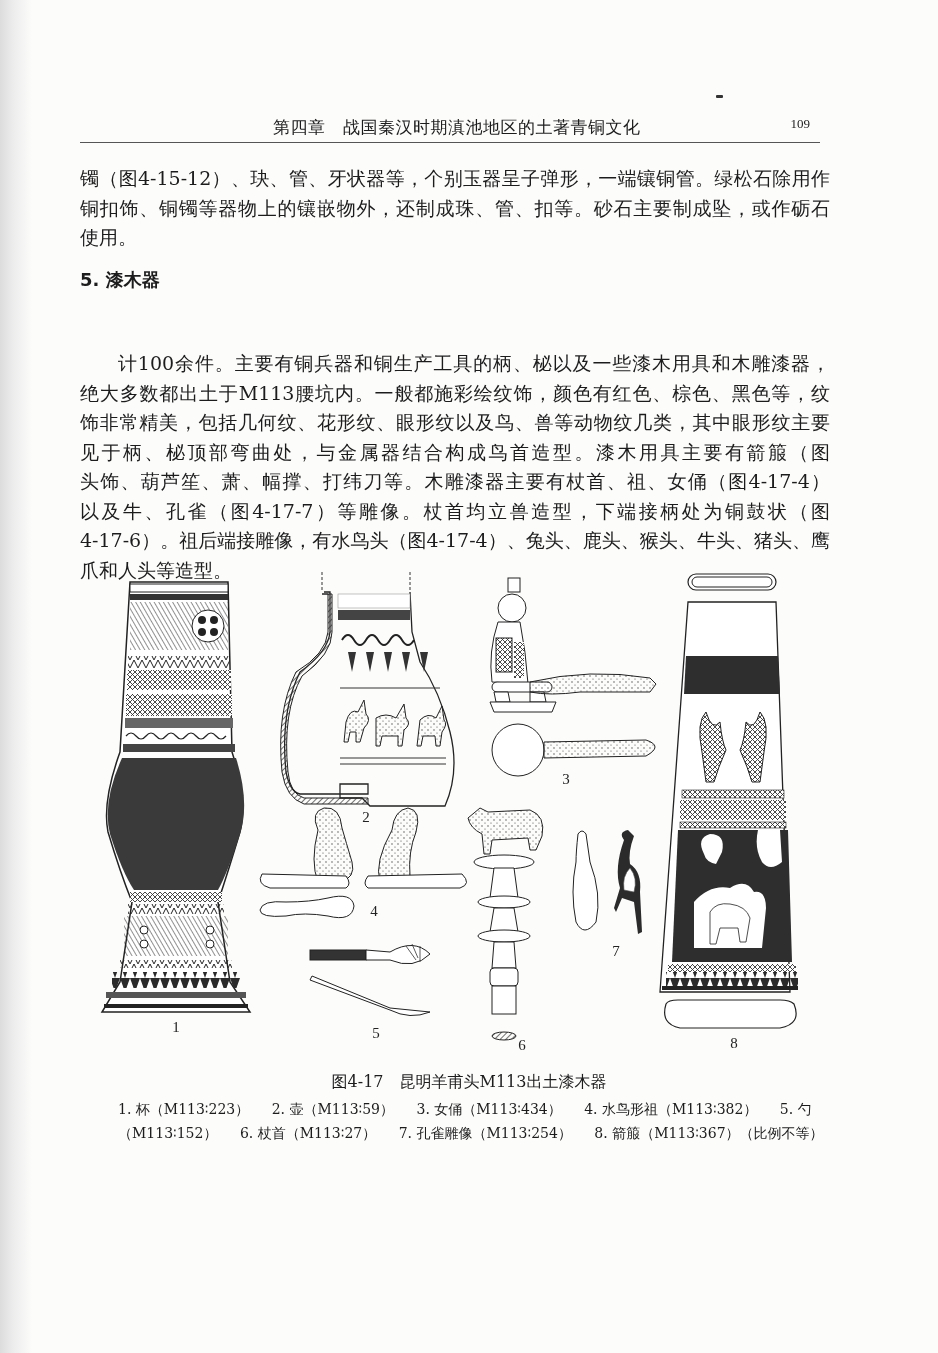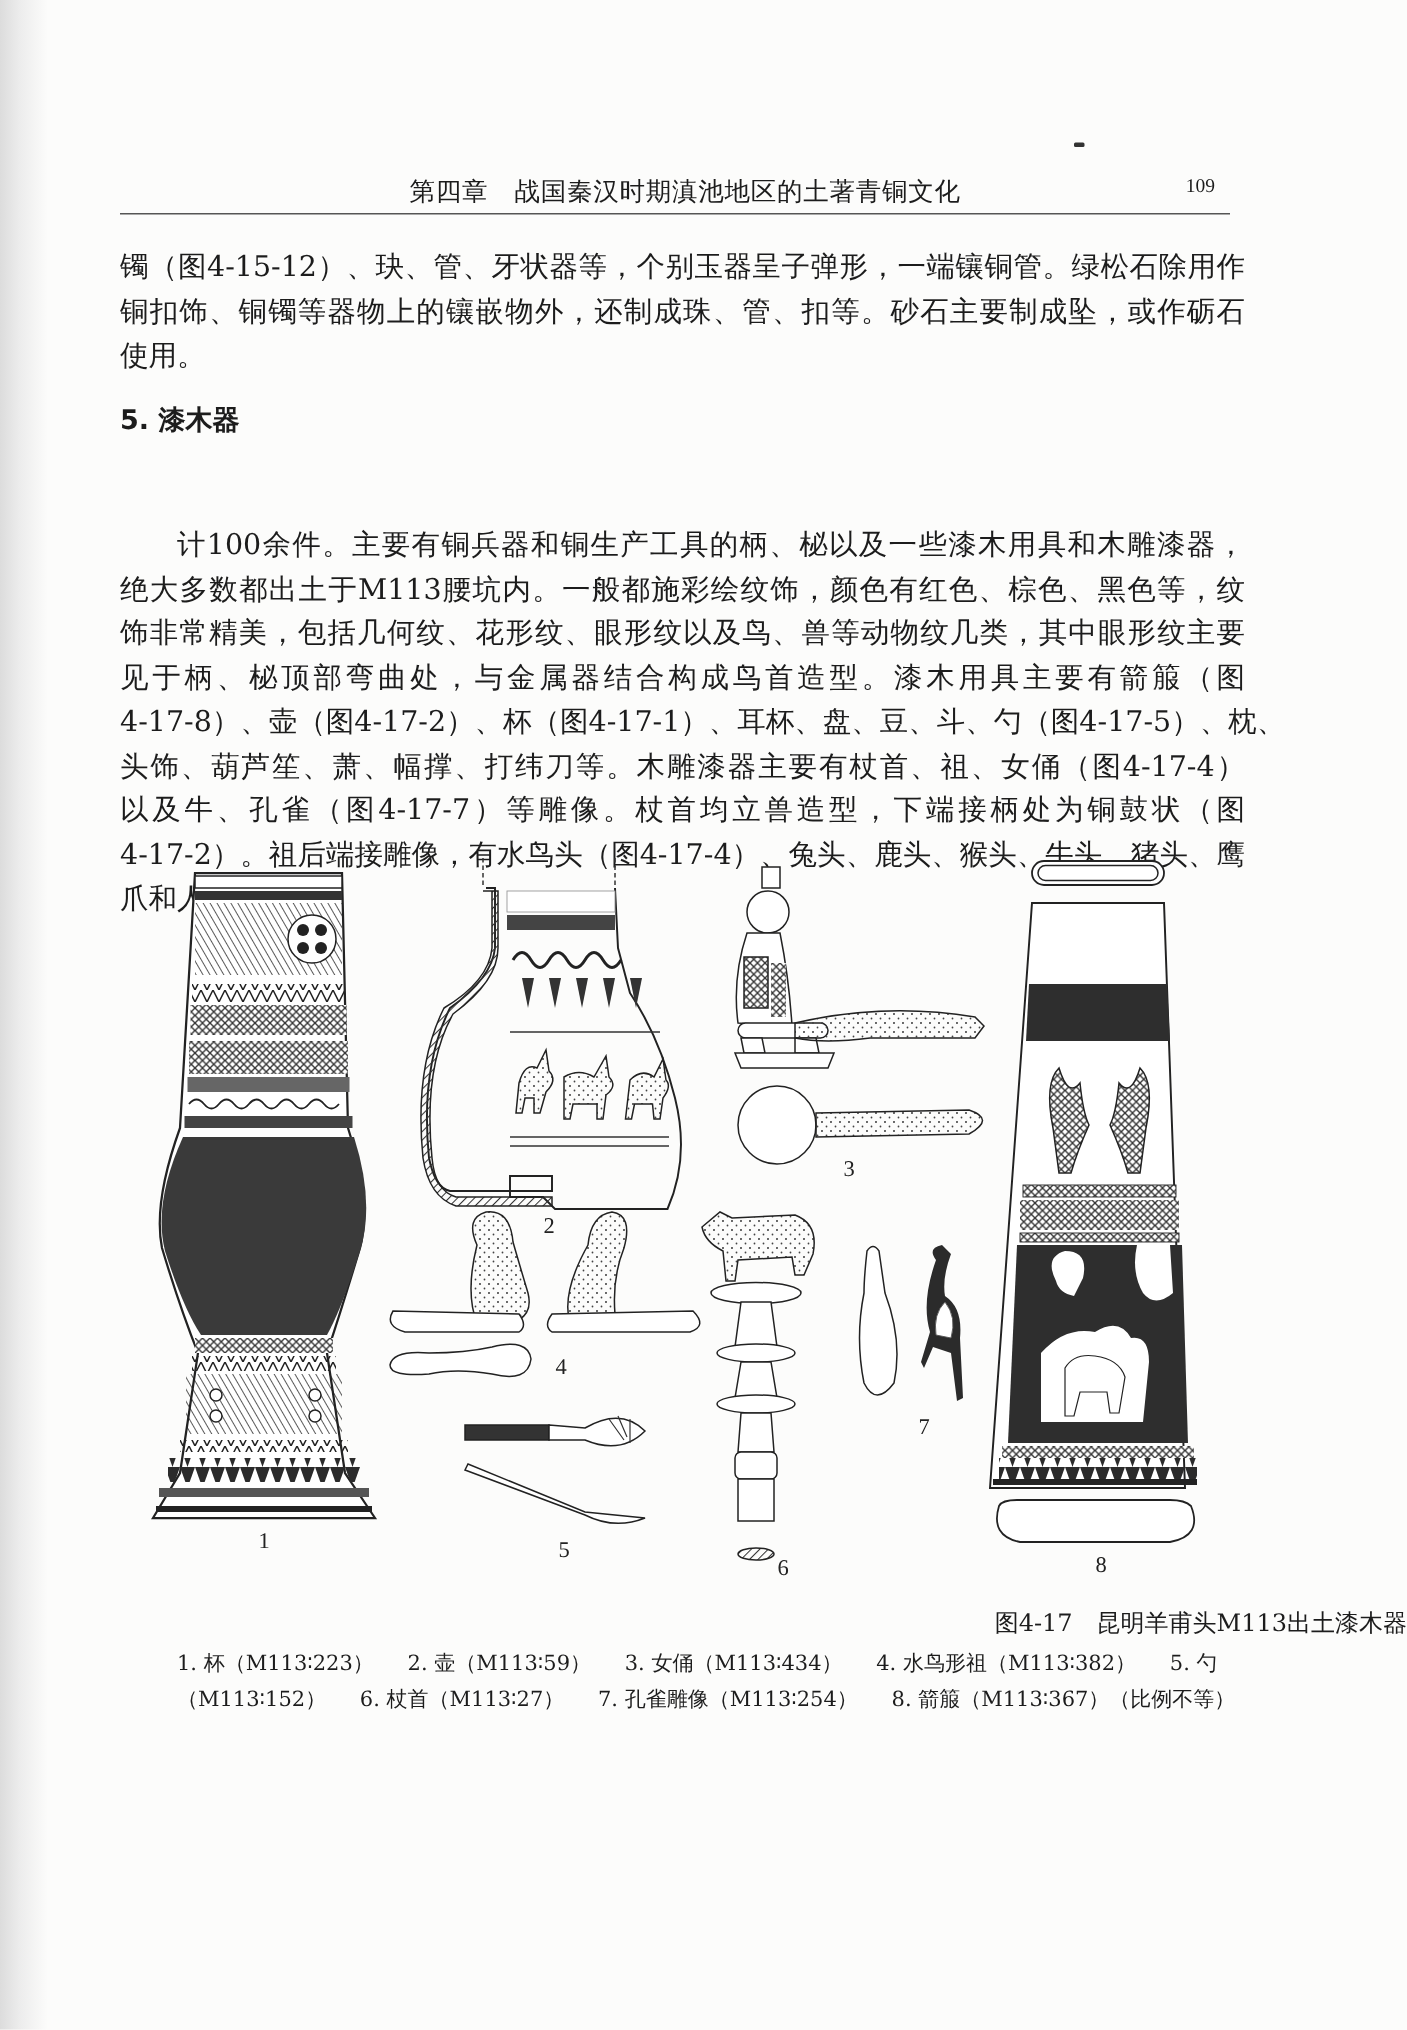--- a/index.html
+++ b/index.html
@@ -21,21 +21,21 @@
   .para .ln { display:block; white-space:nowrap; text-align-last:justify; text-align:justify; }
   .para .ln.last { text-align-last:left; }
   .p1 { top:164px; }
   .sect-title { position:absolute; left:80px; top:268px; font-size:18px; font-weight:bold; font-family:"DejaVu Sans","Liberation Sans",sans-serif; }
   .p2 { top:313px; }
   .p2 .ln.first { padding-left:38px;margin-top:36px; }
 
   .figure { position:absolute; left:90px; top:572px; width:760px; height:490px; }
   .fig-num { position:absolute; font-size:15px; font-family:"Liberation Serif",serif; }
 
-  .caption-title { position:absolute; left:0; width:938px; top:1072px; text-align:right; font-size:16px; }
+  .caption-title { position:absolute; left:0; width:938px; top:1072px; text-align:center; font-size:16px; }
   .caption-items { position:absolute; left:118px; width:700px; top:1097px; font-size:14px; line-height:24px; }
   .caption-items .ln { display:block; white-space:nowrap; }
   .caption-items .ci { margin-right:18px; }
 </style>
 </head>
 <body>
 
 <div class="gutter"></div>
 <div class="speck"></div>
 
@@ -51,24 +51,23 @@
   <span class="ln last">使用。</span>
 </div>
 
 <div class="sect-title">5. 漆木器</div>
 
 <div class="para p2">
   <span class="ln first">计100余件。主要有铜兵器和铜生产工具的柄、柲以及一些漆木用具和木雕漆器，</span>
   <span class="ln">绝大多数都出土于M113腰坑内。一般都施彩绘纹饰，颜色有红色、棕色、黑色等，纹</span>
   <span class="ln">饰非常精美，包括几何纹、花形纹、眼形纹以及鸟、兽等动物纹几类，其中眼形纹主要</span>
   <span class="ln">见于柄、柲顶部弯曲处，与金属器结合构成鸟首造型。漆木用具主要有箭箙（图</span>
-  <span class="ln">4-17-8）、壶（图4-17-2）、杯（图4-17-1）、耳杯、盘、豆、斗、勺（图4-17-5）、枕、</span>
   <span class="ln">头饰、葫芦笙、萧、幅撑、打纬刀等。木雕漆器主要有杖首、祖、女俑（图4-17-4）</span>
   <span class="ln">以及牛、孔雀（图4-17-7）等雕像。杖首均立兽造型，下端接柄处为铜鼓状（图</span>
-  <span class="ln">4-17-2）。祖后端接雕像，有水鸟头（图4-17-4）、兔头、鹿头、猴头、牛头、猪头、鹰</span>
+  <span class="ln">4-17-6）。祖后端接雕像，有水鸟头（图4-17-4）、兔头、鹿头、猴头、牛头、猪头、鹰</span>
   <span class="ln last">爪和人头等造型。</span>
 </div>
 
 <div class="figure">
   <svg width="760" height="490" viewBox="0 0 760 490" xmlns="http://www.w3.org/2000/svg">
     <defs>
       <pattern id="hatch" width="4" height="4" patternUnits="userSpaceOnUse" patternTransform="rotate(45)">
         <line x1="0" y1="0" x2="0" y2="4" stroke="#333" stroke-width="1.4"></line>
       </pattern>
       <pattern id="zig" width="8" height="8" patternUnits="userSpaceOnUse">

